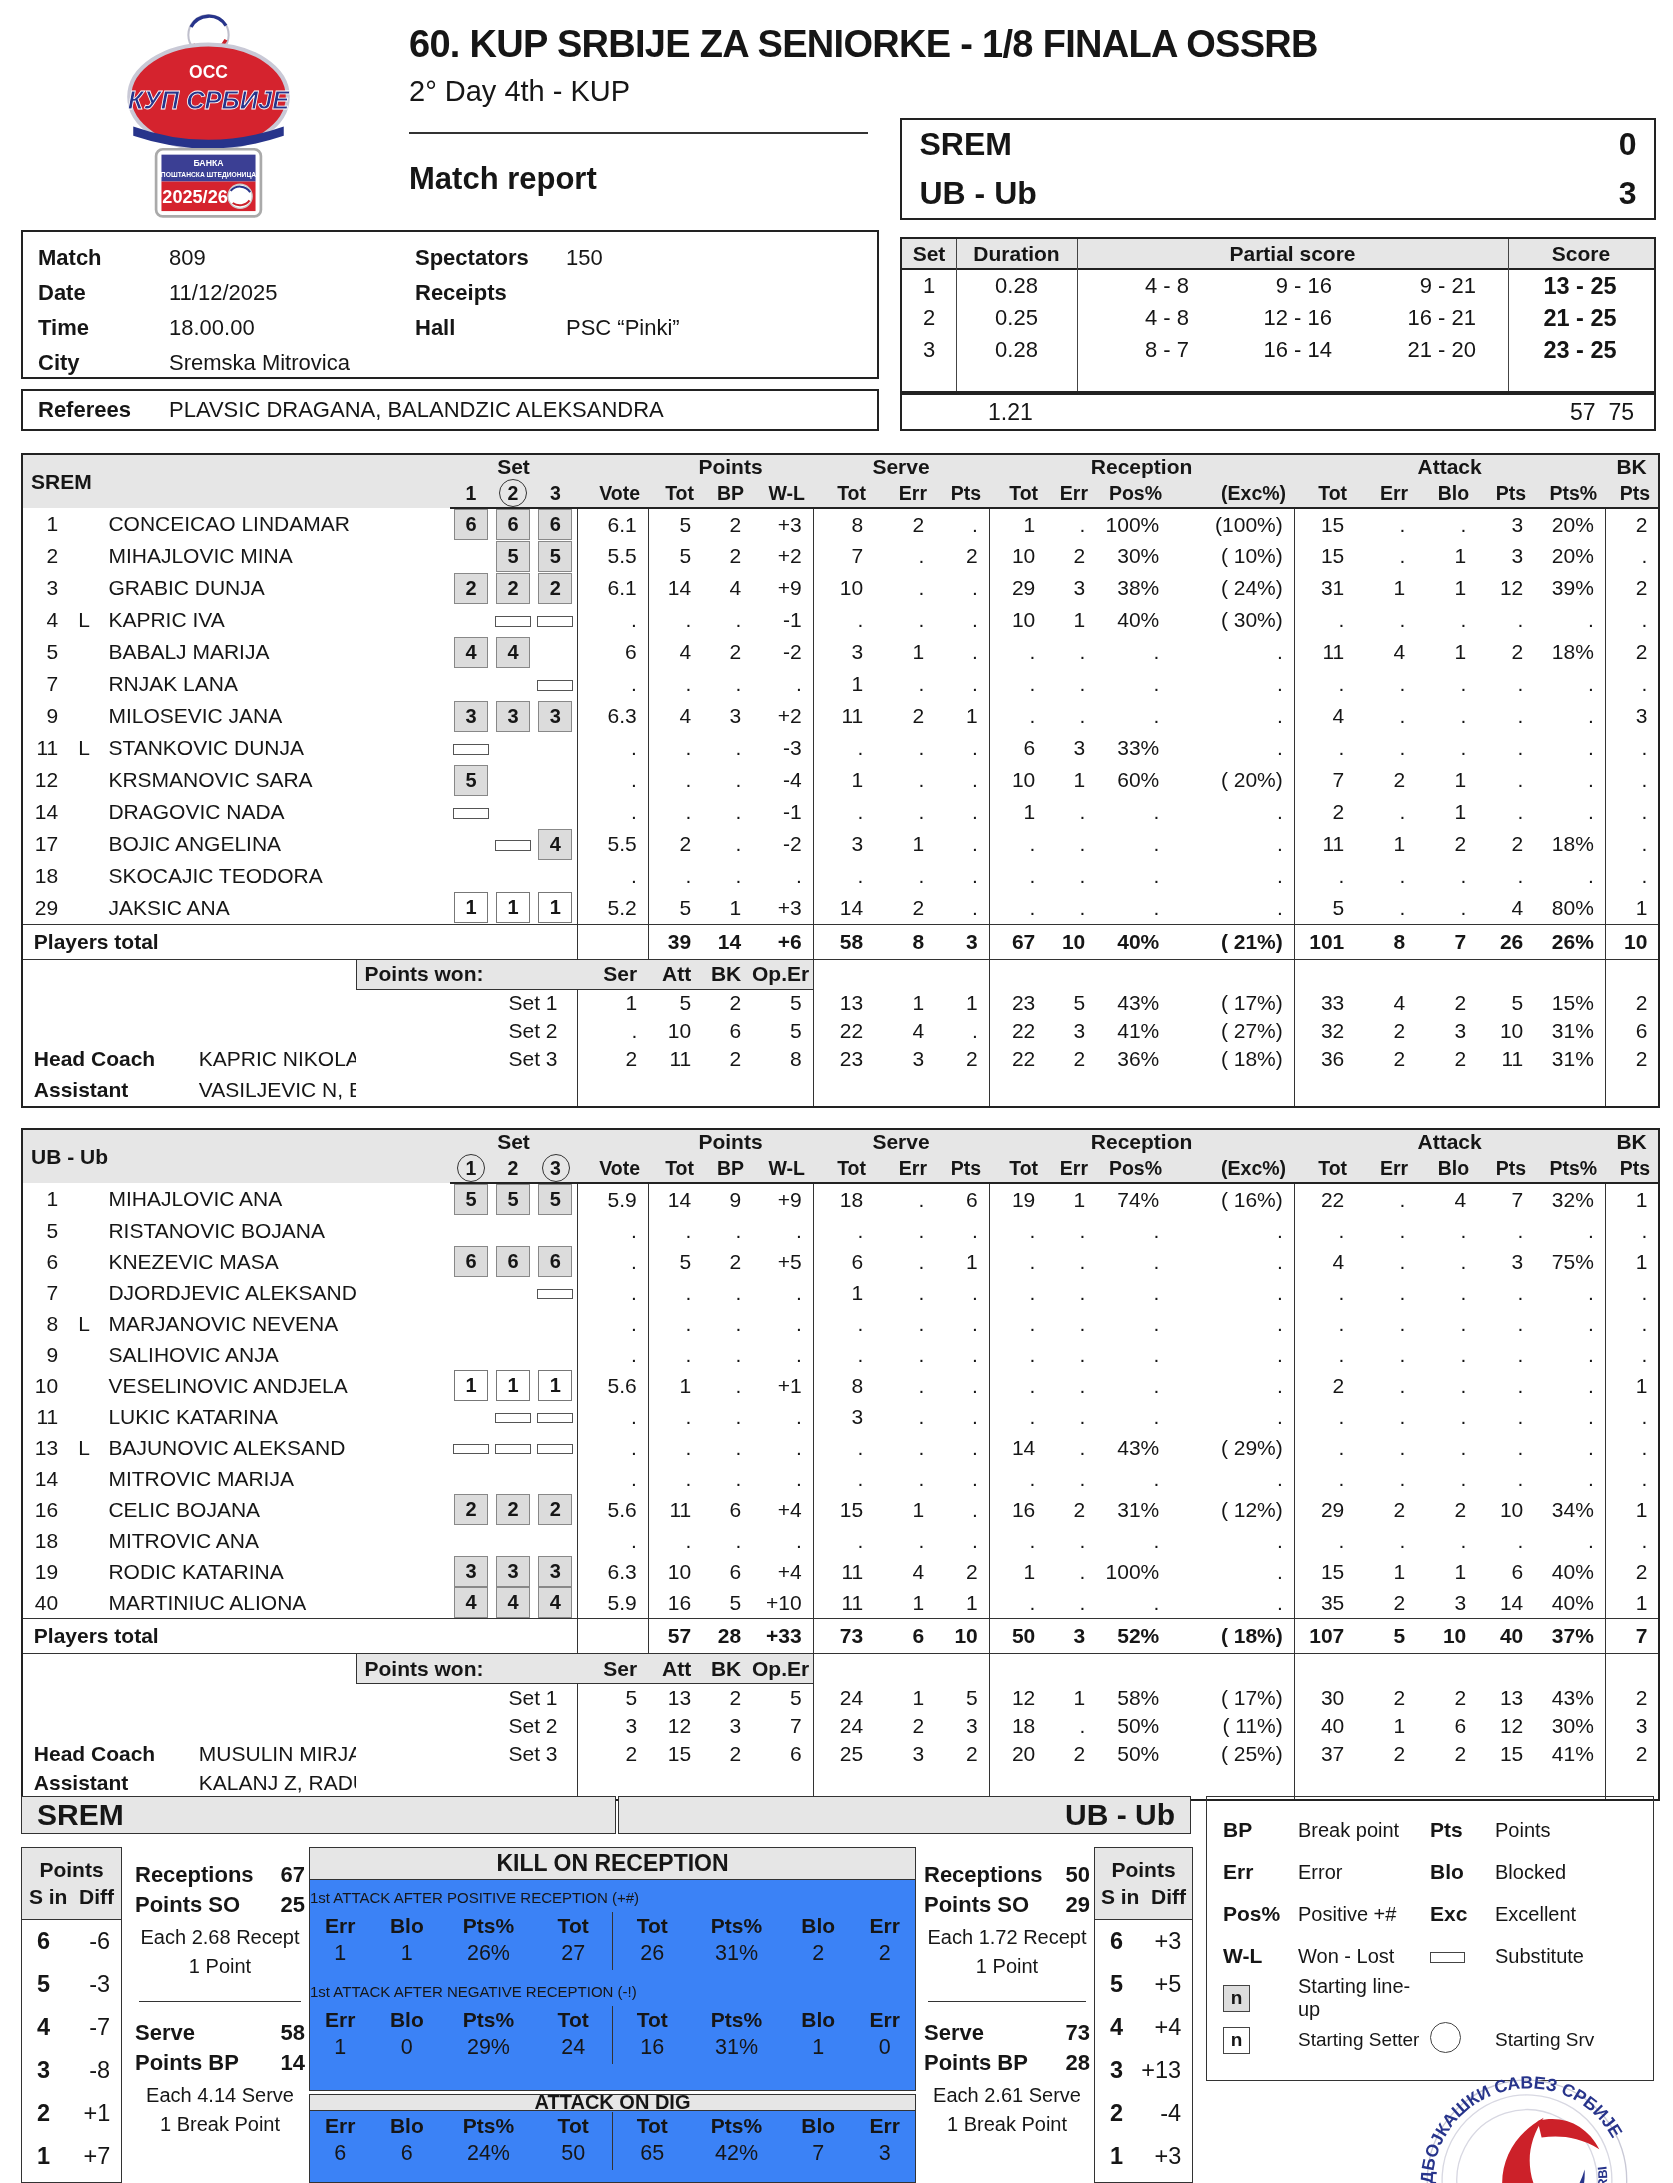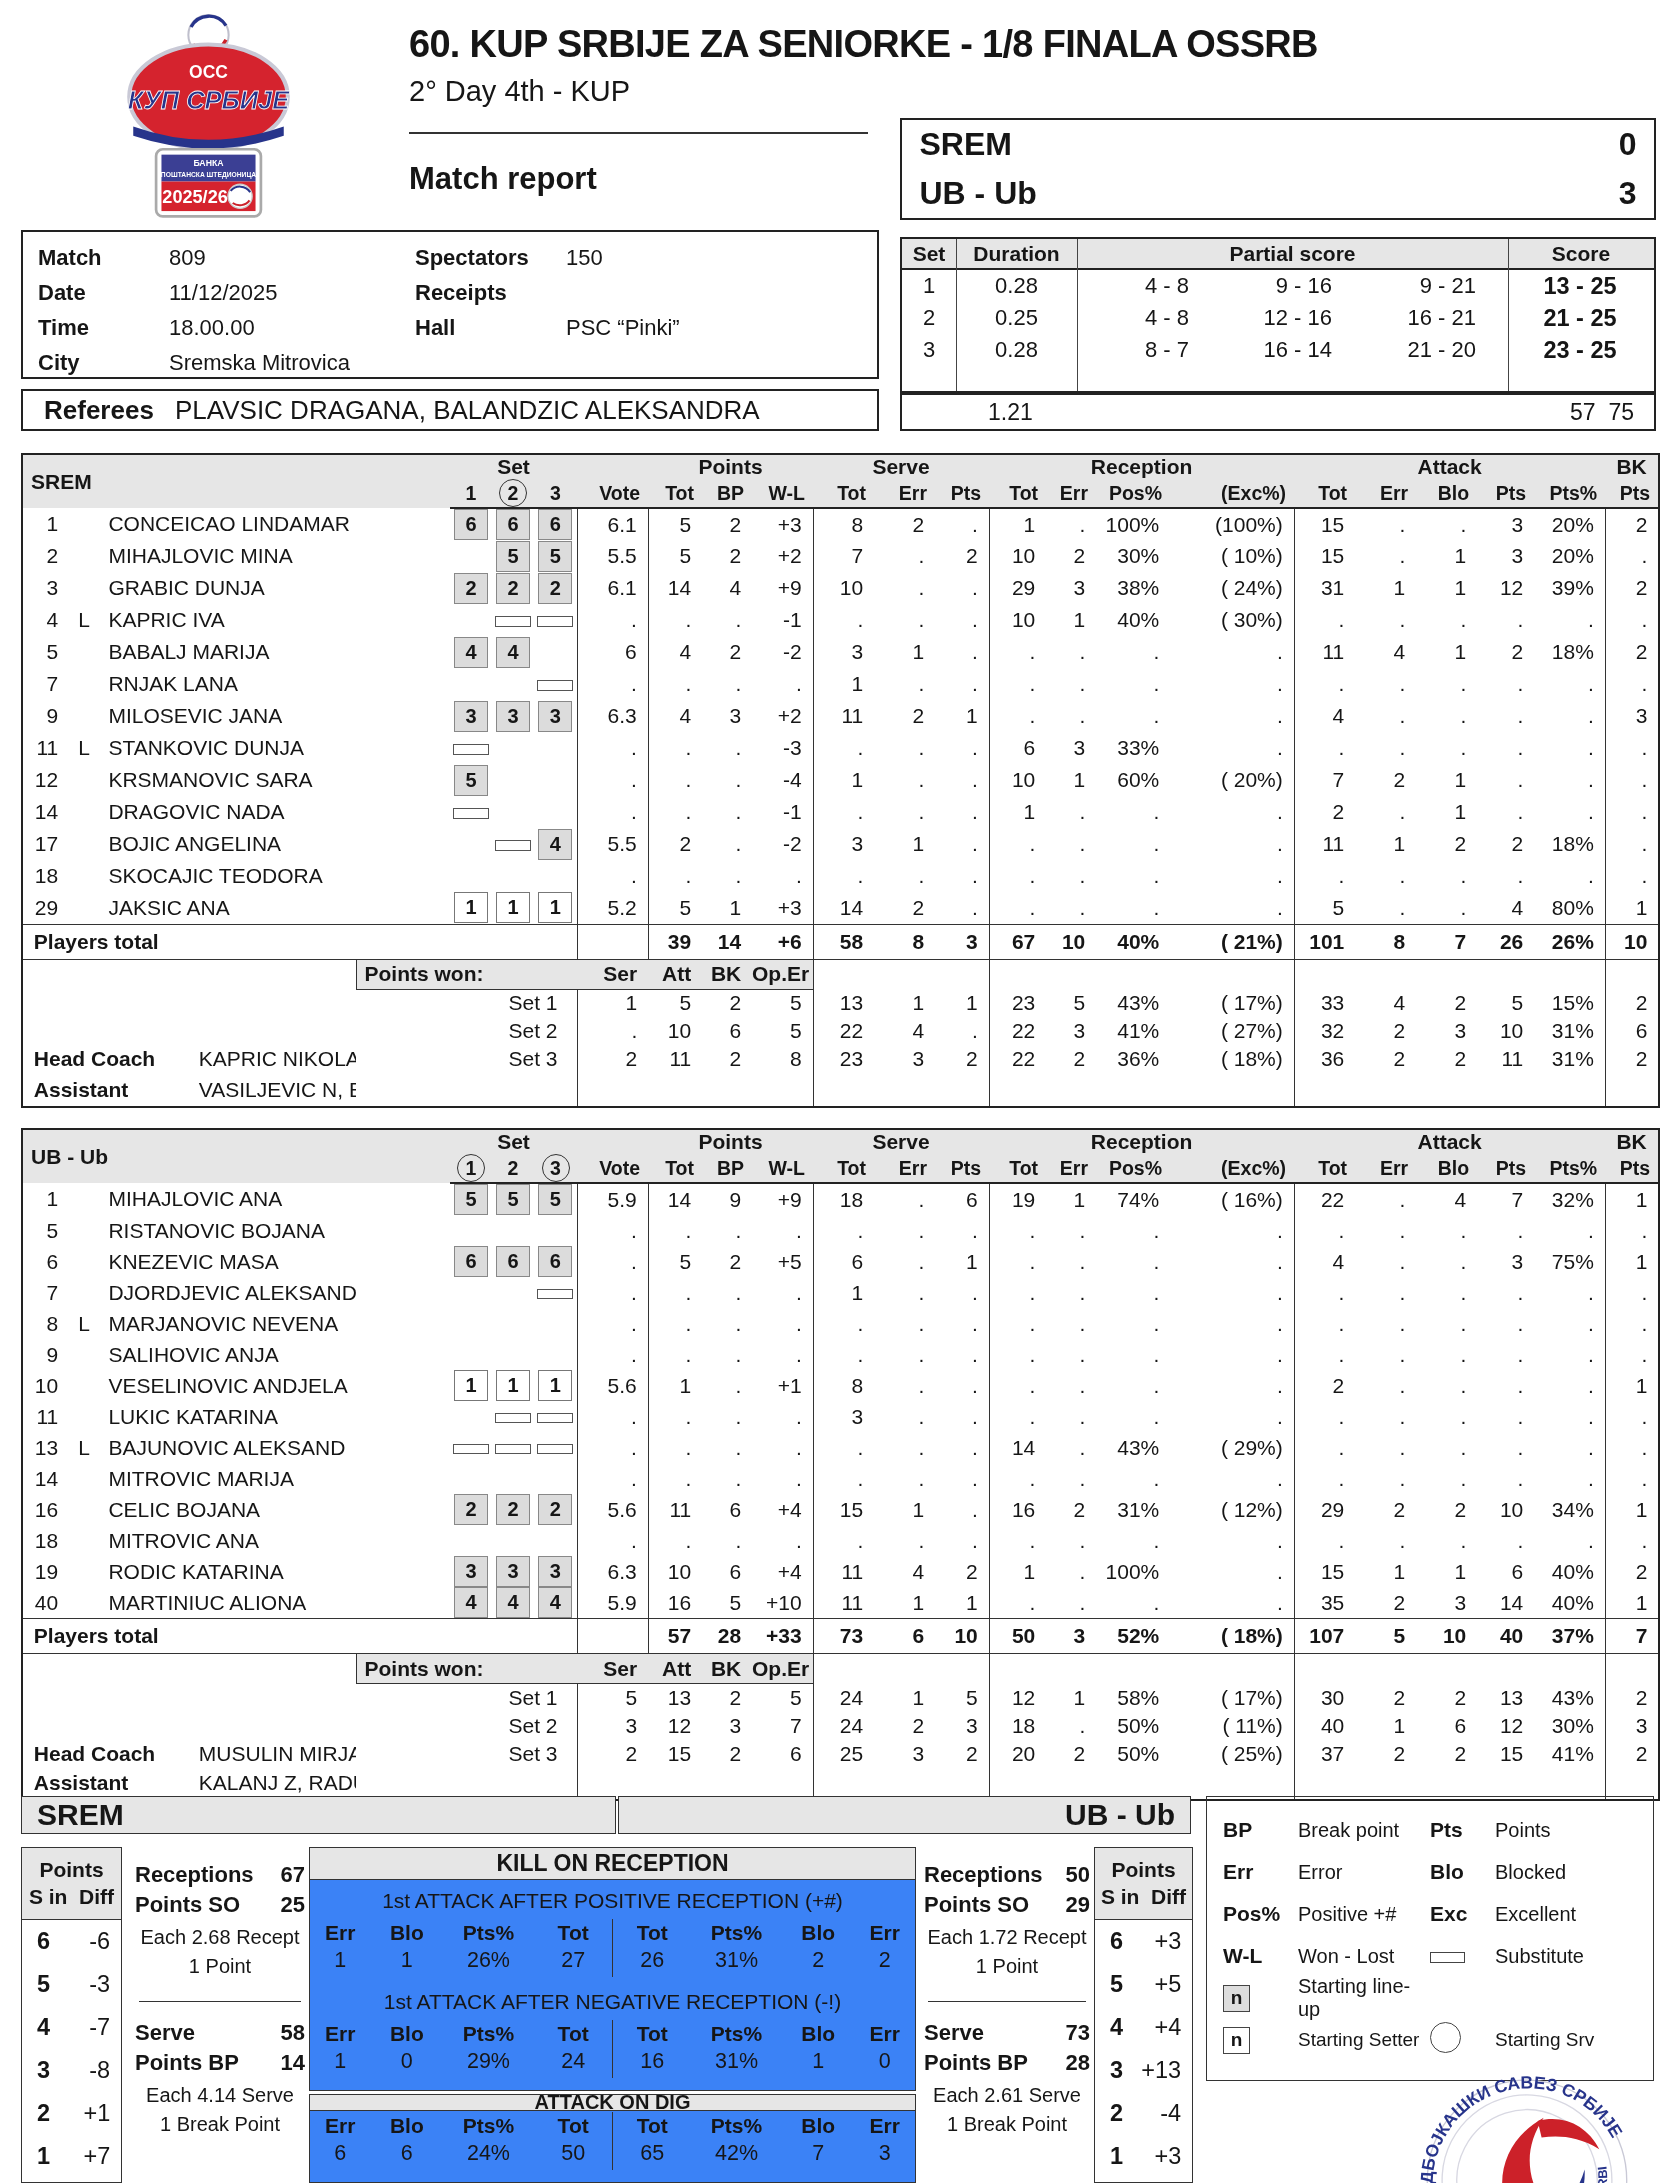--- a/index.html
+++ b/index.html
@@ -33,21 +33,21 @@
   .sets-row .sc { text-align: center; font-weight: bold; font-size: 23.5px; }
   .sets-foot { border: 2px solid #222; display: flex; justify-content: space-between; align-items: center; font-size: 23px; }
   .sf-dur { margin-left: 86px; text-align: right; }
   .sf-score { margin-right: 20px; white-space: pre; }
 
   .infobox { border: 2px solid #222; padding-top: 8px; }
   .info-row { display: flex; height: 35px; align-items: center; font-size: 22px; padding-left: 15px; }
   .info-l  { width: 131px; font-weight: bold; }
   .info-v1 { width: 246px; }
   .info-l2 { width: 151px; font-weight: bold; }
-  .refbox { border: 2px solid #222; display: flex; align-items: center; font-size: 26px; padding-left: 21px; }
+  .refbox { border: 2px solid #222; display: flex; align-items: center; font-size: 22px; padding-left: 15px; }
   .ref-l { width: 131px; font-weight: bold; }
 
   
   .team-table { border-collapse: collapse; table-layout: fixed; width: 1634px; border: 2px solid #222; background:#fff; }
   .team-table td { font-size: 21px; white-space: nowrap; overflow: hidden; vertical-align: middle; padding: 0; }
   .hd { background: #e6e6e6; font-weight: bold; }
   .hrow1 td { height: 23px; font-size: 21px; }
   .hrow2 td { height: 25.6px; font-size: 19.5px; border-bottom: 2px solid #222; }
   .tc  { text-align: center; }
   .ra  { text-align: right; padding-right: 10.8px !important; }
@@ -81,21 +81,21 @@
   .pb-row { display: flex; justify-content: space-between; align-items: center; height: 43px;
             padding: 0 10.8px 0 15px; font-size: 23.5px; }
   .pb-row .n { font-weight: bold; }
   .statsblk { font-size: 22px; }
   .sb-line { display: flex; justify-content: space-between; font-weight: bold; margin-bottom: 4px; }
   .sb-each { text-align: center; font-size: 20px; margin-top: 5.4px; line-height: 1.45; }
   .sb-hr { border-top: 1.3px solid #333; margin: 20px 4px 17.5px 4px; }
   .killbox { border: 1.3px solid #333; background:#3b82f6; }
   .kb-title { background: #e6e6e6; border-bottom: 1.3px solid #333; height: 32px; display: flex;
               align-items: center; justify-content: center; font-weight: bold; font-size: 23px; }
-  .kb-sub { text-align: center; font-size: 21px; margin-top: 9.4px; }
+  .kb-sub { text-align: left; font-size: 15px; margin-top: 9.4px; }
   .kb-grid { display: grid; grid-template-columns: 10% 12% 15% 13% 13% 15% 12% 10%;
              text-align: center; font-size: 21px; margin-top: 5.4px; }
   .kb-grid .h { font-weight: bold; height: 28px; line-height: 28px; }
   .kb-grid .v { height: 30px; line-height: 27px; font-size: 21.5px; }
   .kb-grid .mid { border-left: 1.3px solid #333; }
   .legend { border: 1.3px solid #333; padding: 12px 16px; }
   .lg-row { display: flex; align-items: center; height: 42px; }
   .lg-half { display: flex; align-items: center; width: 50%; }
   .lg-k { font-weight: bold; width: 75px; font-size: 21px; flex: none; }
   .lg-k2 { width: 65px; }

